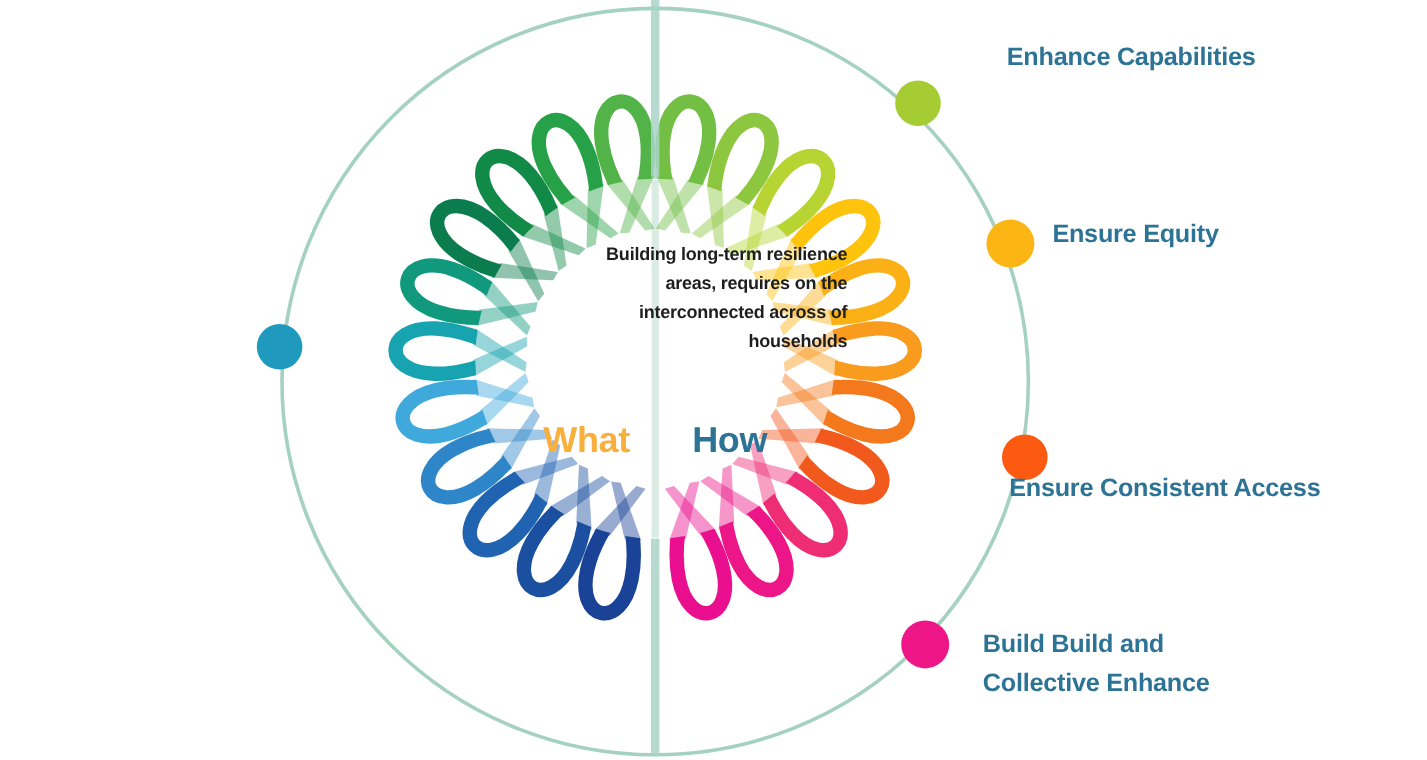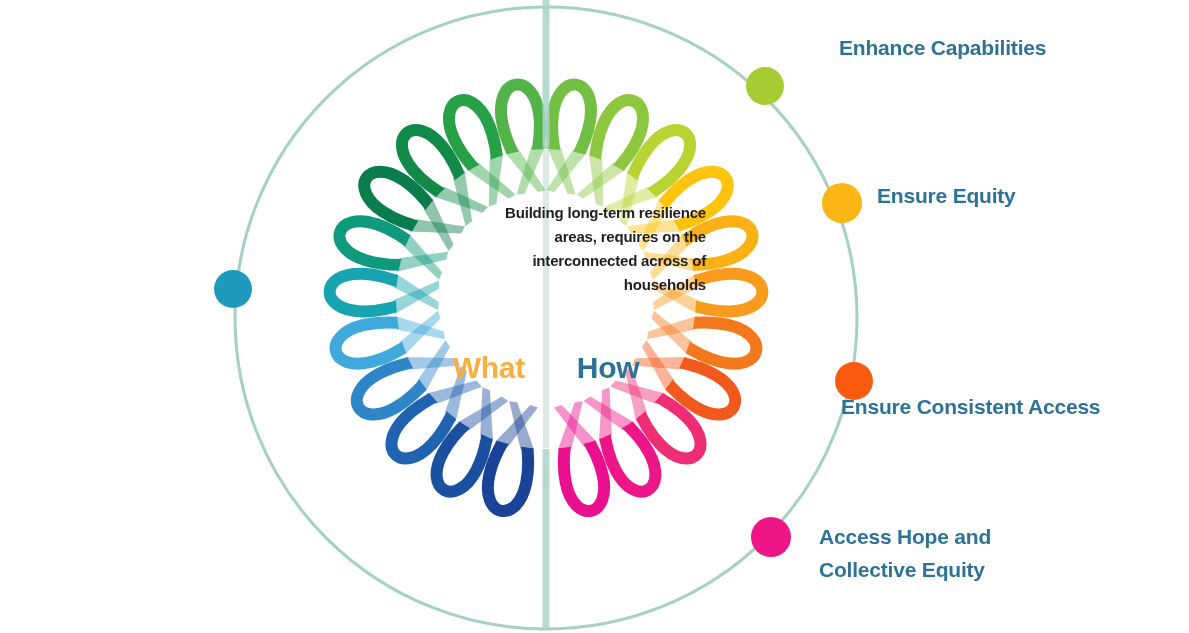--- a/index.html
+++ b/index.html
@@ -129,18 +129,18 @@
 
   <div class="sat-label" style="left:877px;top:183px;line-height:26px;">
     <div>Ensure Equity</div>
   </div>
 
   <div class="sat-label" style="left:841px;top:366px;line-height:26px;margin-top:28px;">
     <div>Ensure Consistent Access</div>
   </div>
 
   <div class="sat-label" style="left:819px;top:520px;">
-    <div>Access Hope and</div>
-    <div>Collective Equity</div>
+    <div>Build Build and</div>
+    <div>Collective Enhance</div>
   </div>
 
 
 </div>
 
 </body></html>

